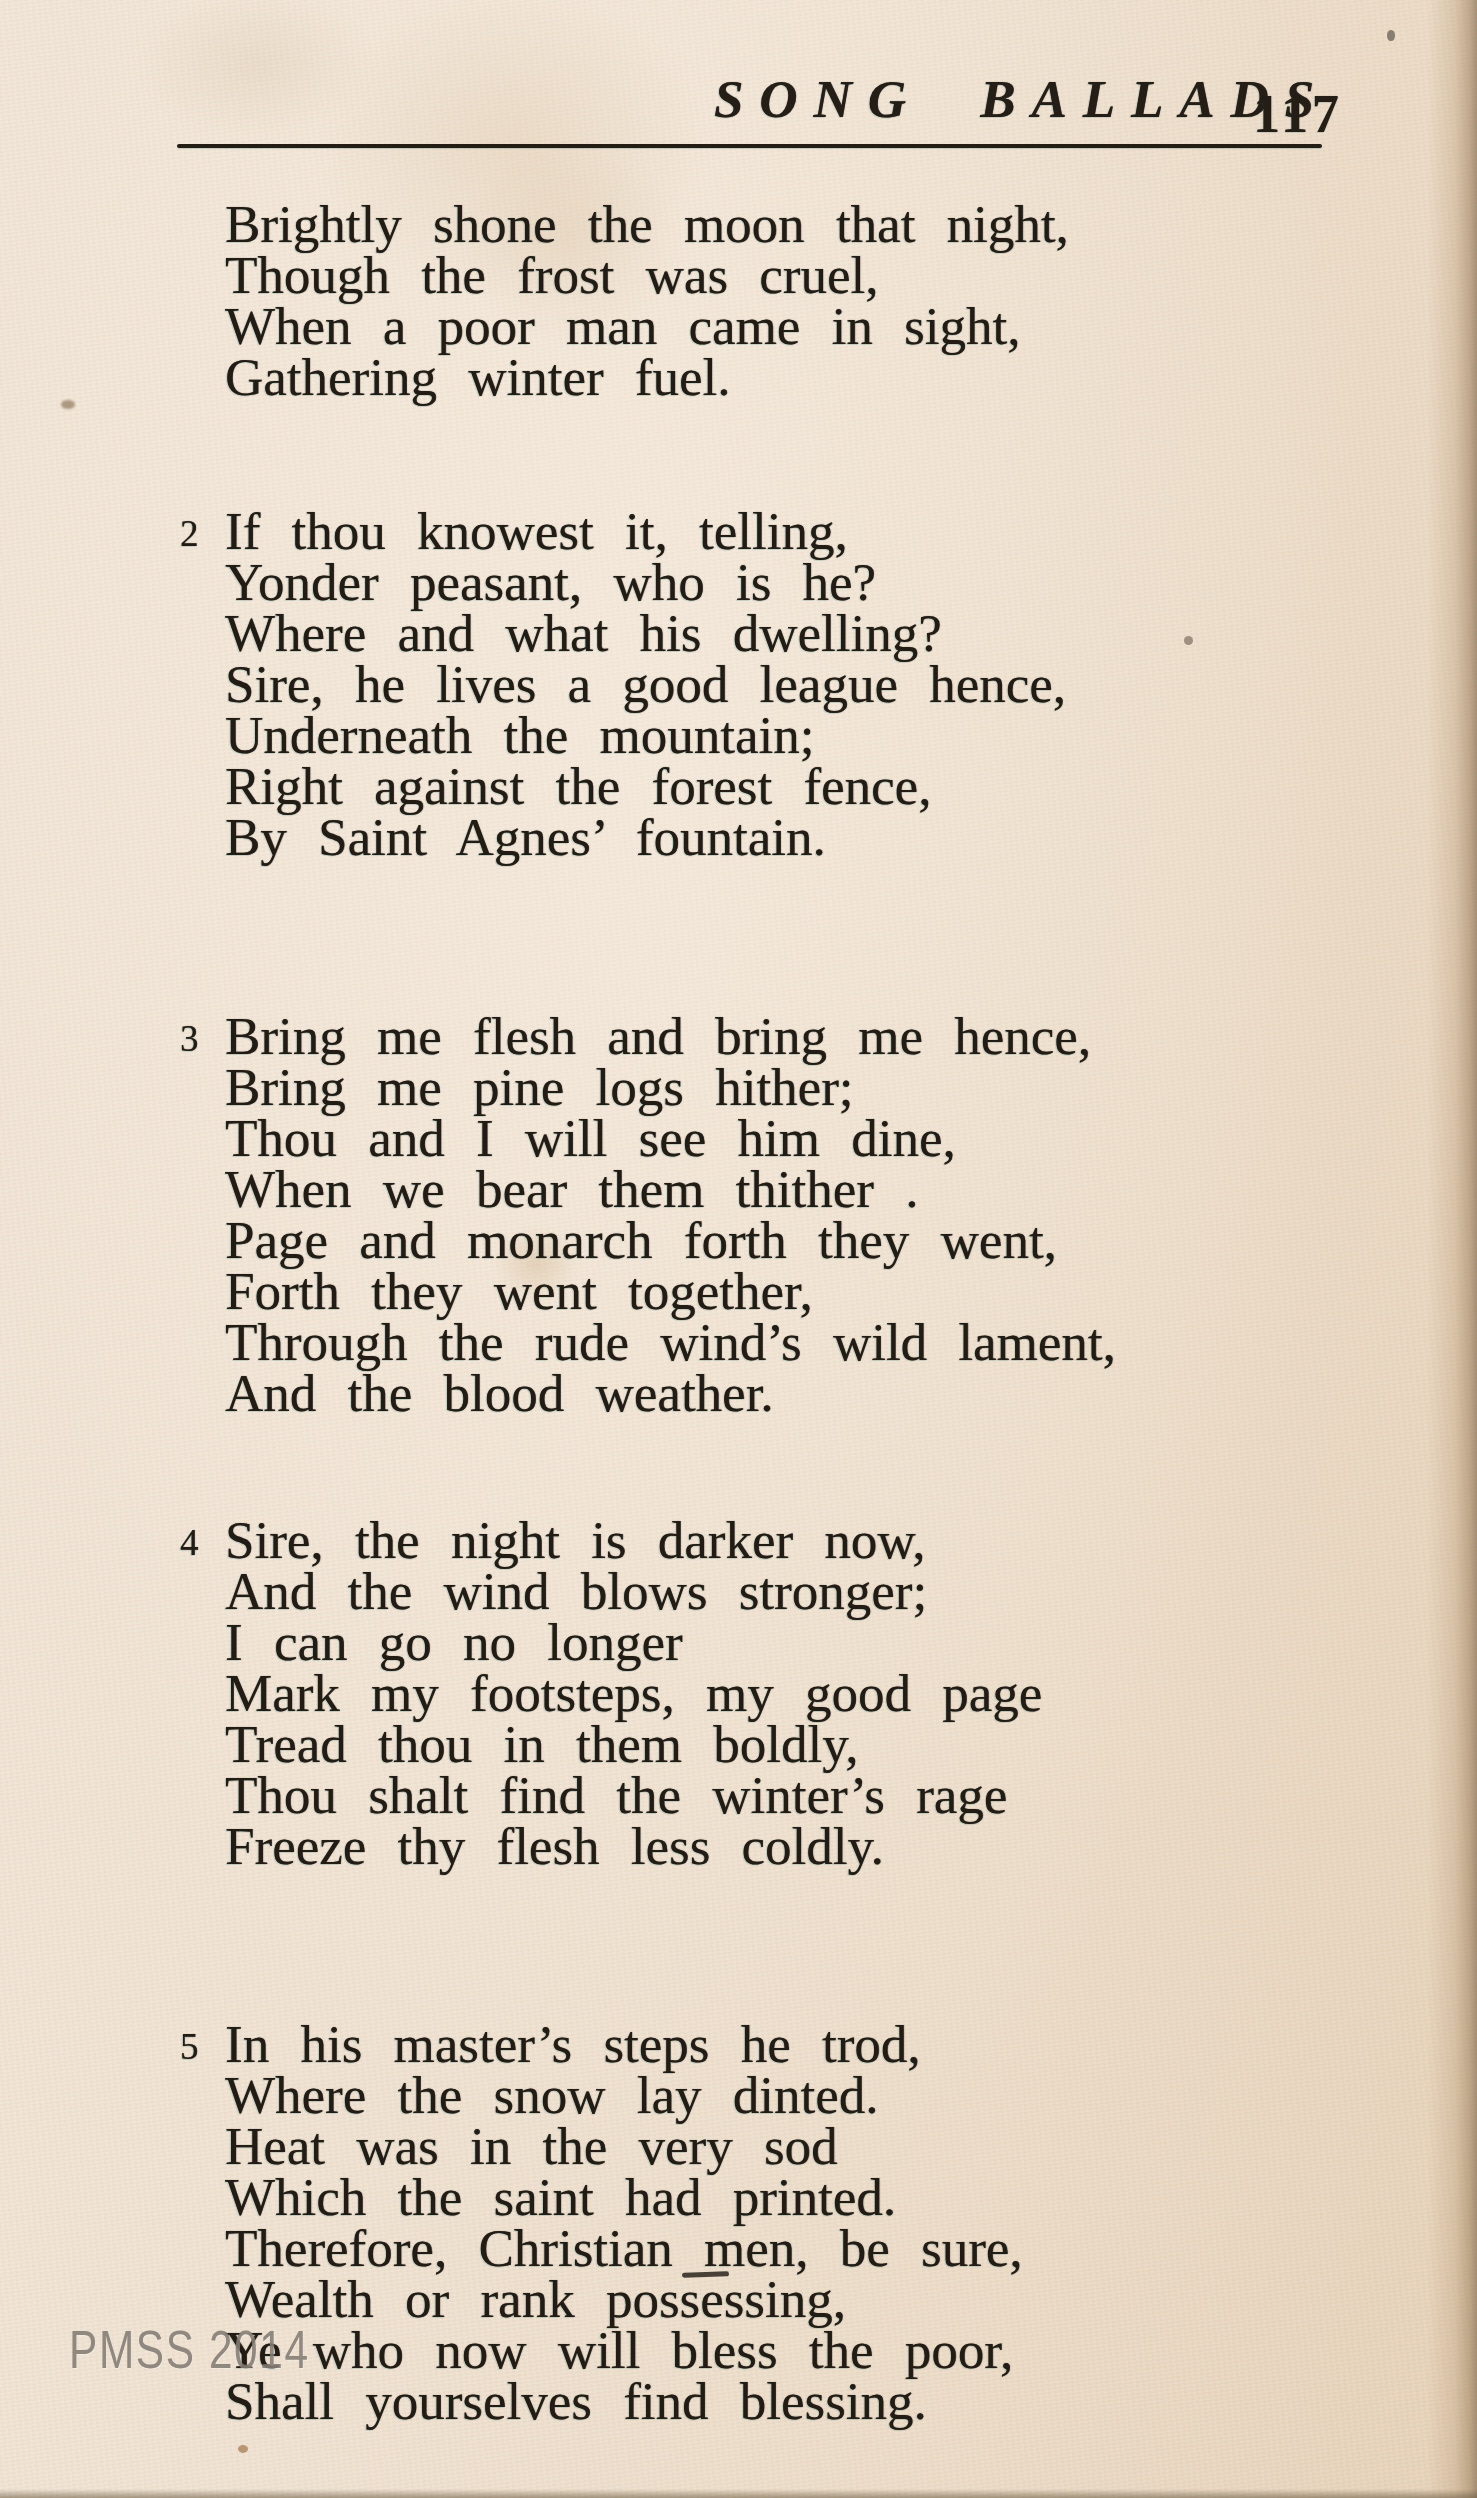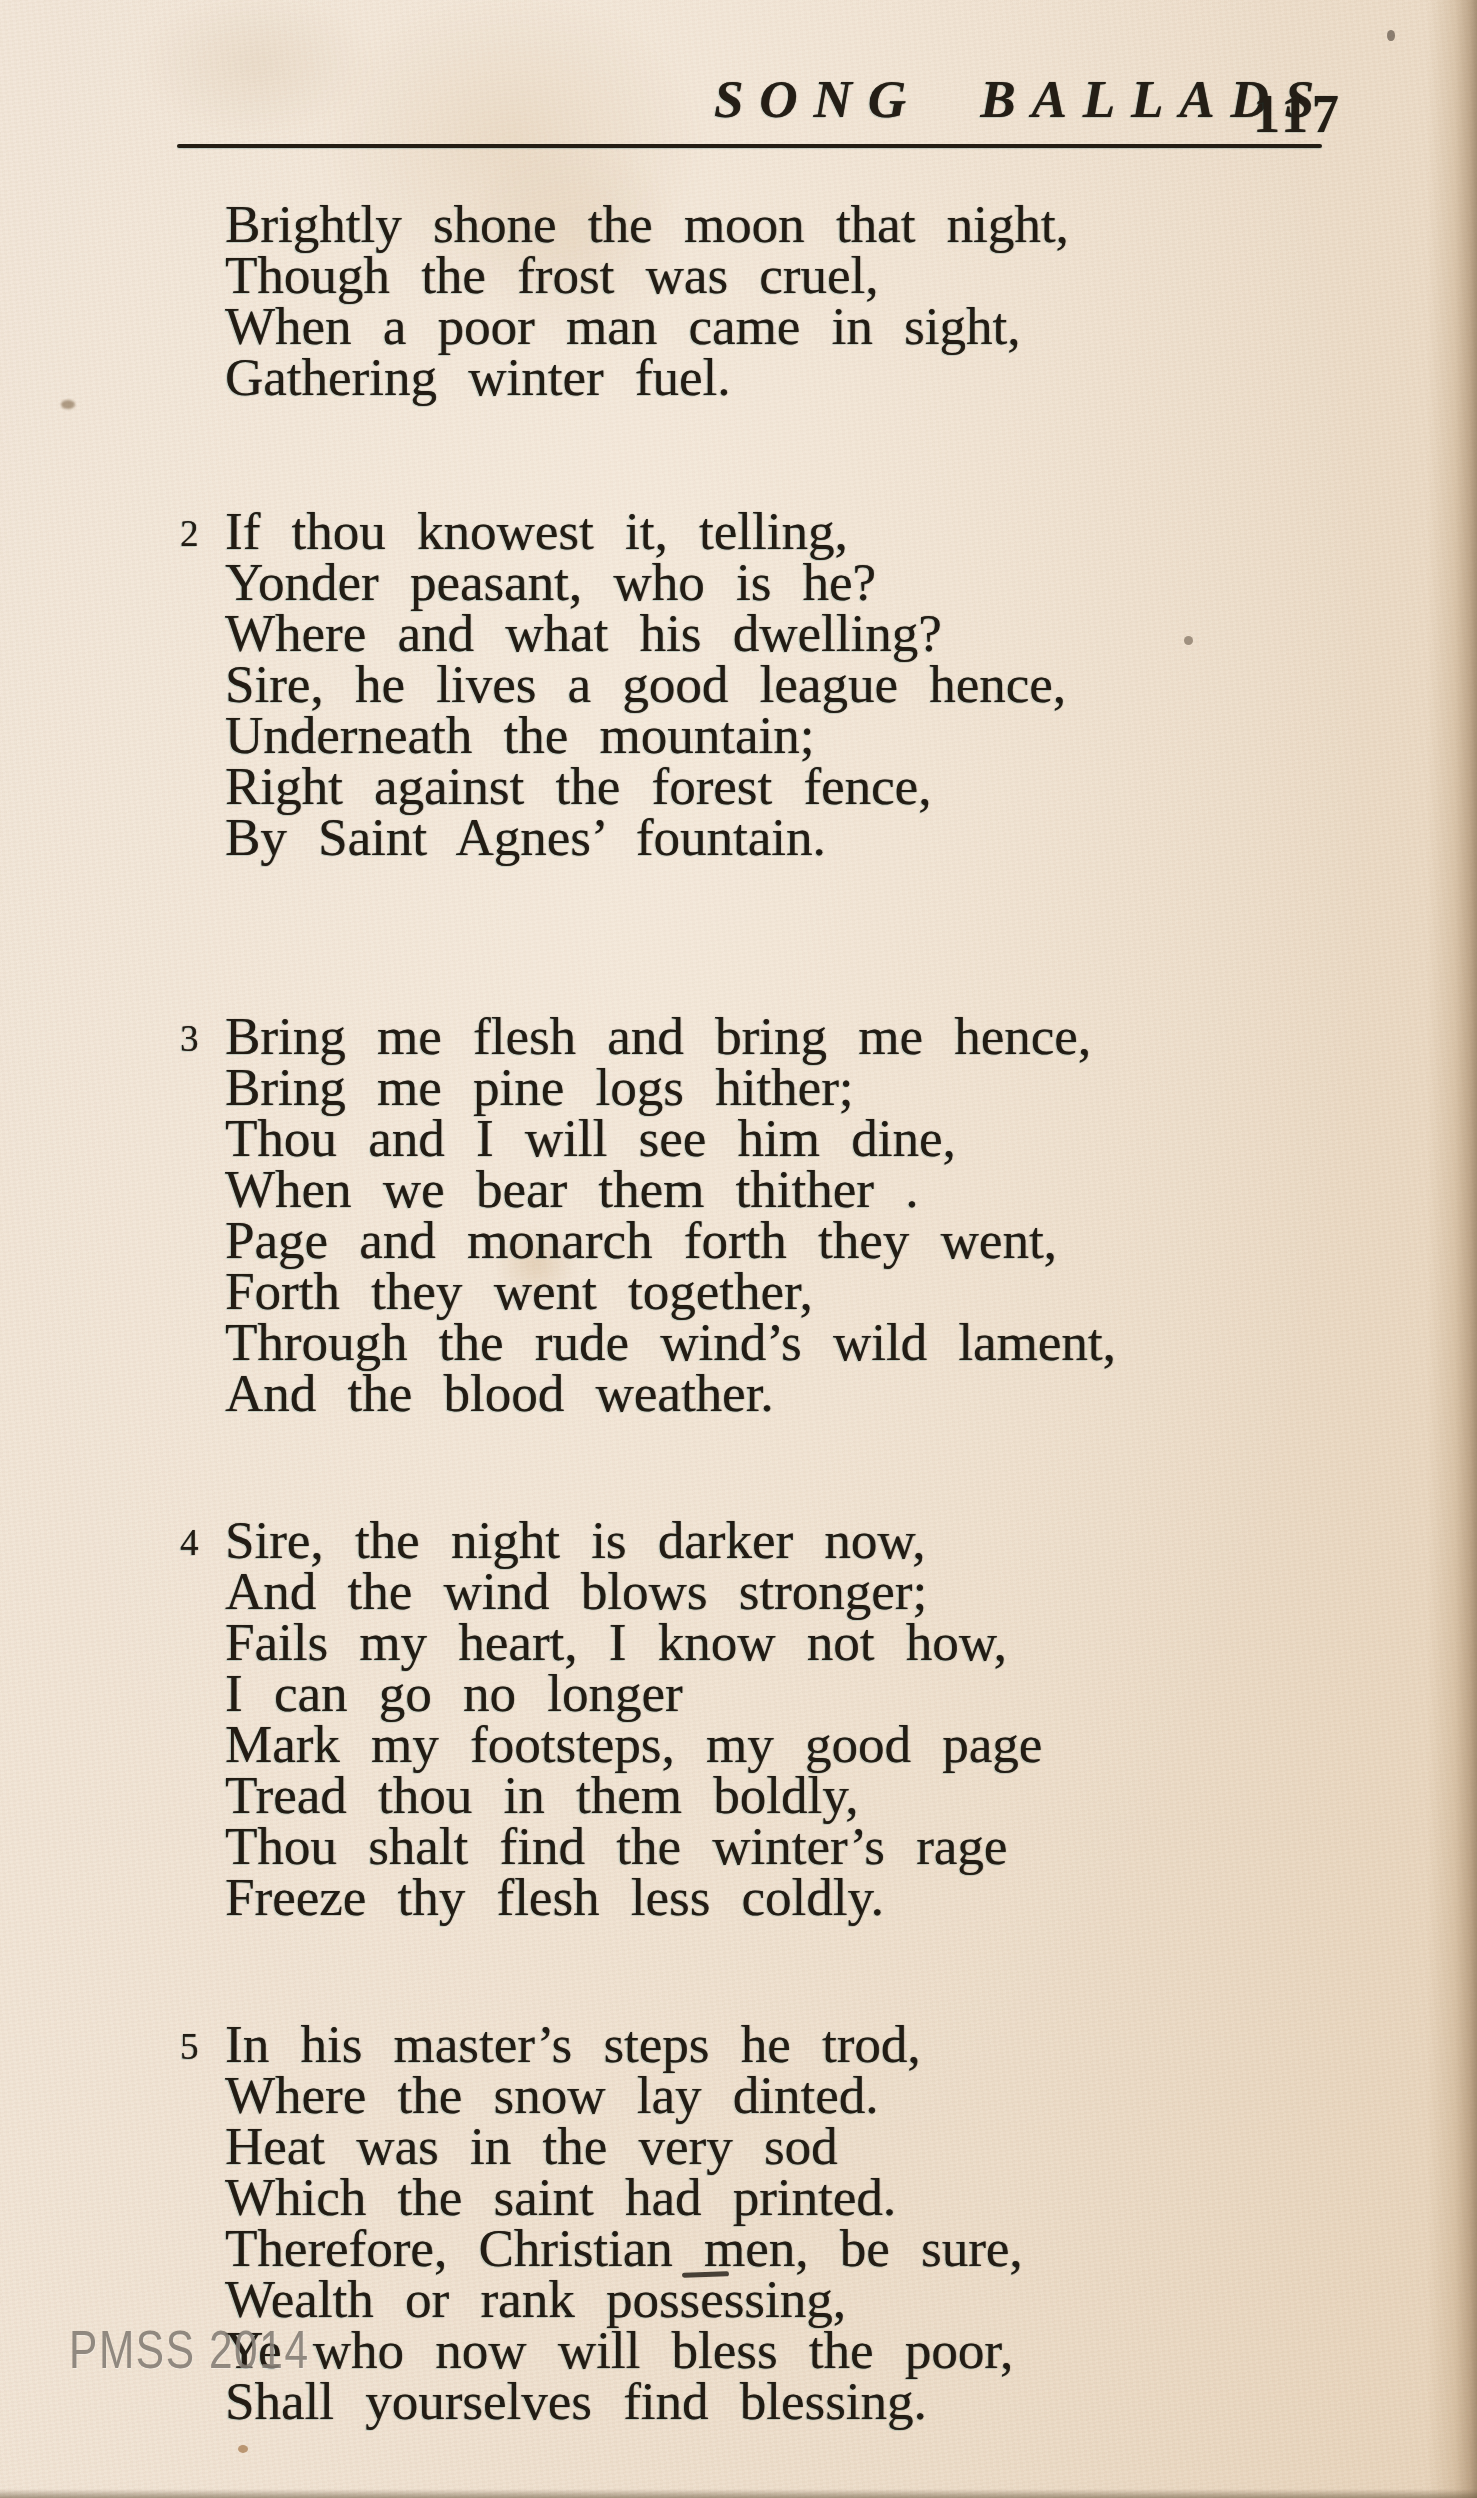--- a/index.html
+++ b/index.html
@@ -128,21 +128,20 @@
     <div class="line">Page and monarch forth they went,</div>
     <div class="line">Forth they went together,</div>
     <div class="line">Through the rude wind’s wild lament,</div>
     <div class="line">And the blood weather.</div>
   </section>
 
   <section class="stanza" style="top:1515px">
     <span class="num">4</span>
     <div class="line">Sire, the night is darker now,</div>
     <div class="line">And the wind blows stronger;</div>
-    <div class="line">Fails my heart, I know not how,</div>
     <div class="line">I can go no longer</div>
     <div class="line">Mark my footsteps, my good page</div>
     <div class="line">Tread thou in them boldly,</div>
     <div class="line">Thou shalt find the winter’s rage</div>
     <div class="line">Freeze thy flesh less coldly.</div>
   </section>
 
   <section class="stanza" style="top:2019px">
     <span class="num">5</span>
     <div class="line">In his master’s steps he trod,</div>

